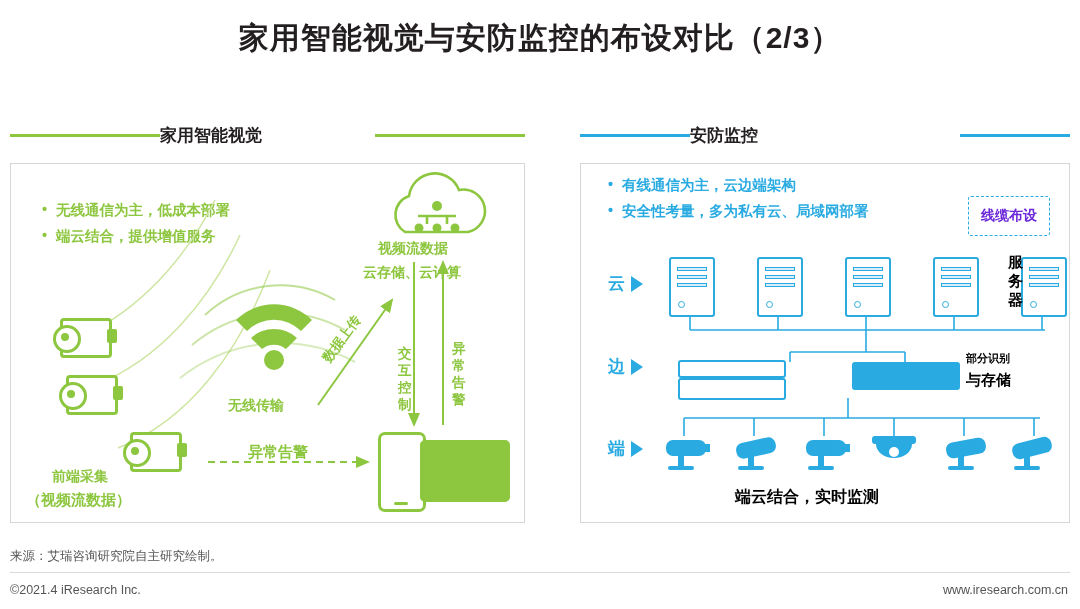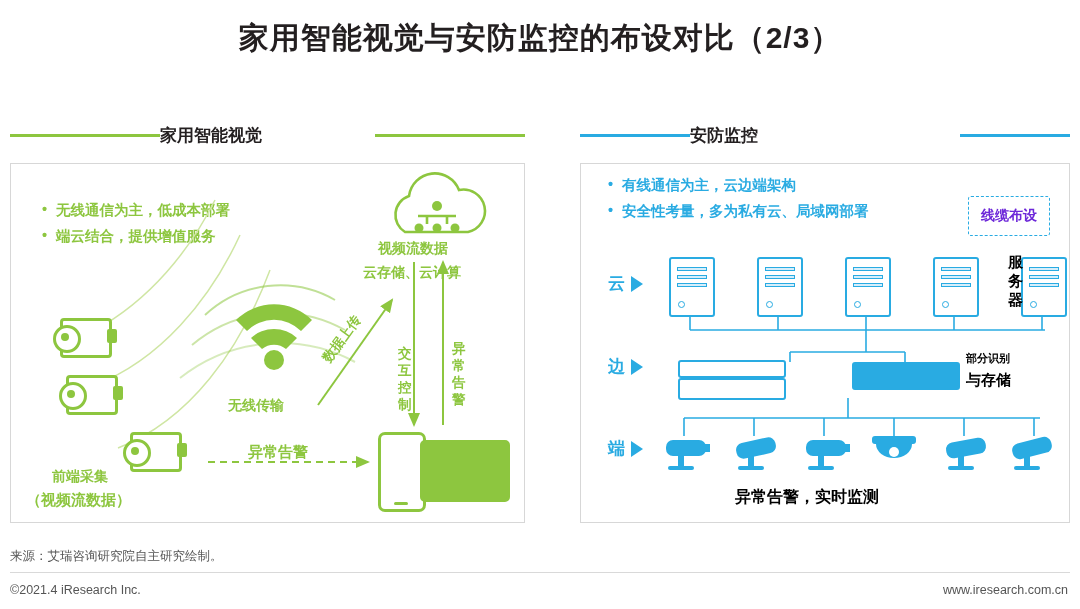--- a/index.html
+++ b/index.html
@@ -328,18 +328,18 @@
   <span class="tri"></span>
 </div>
 <div class="row-label" style="left:608px;top:437px;">
   <span>端</span>
   <span class="tri"></span>
 </div>
 
 <div class="lbl b" style="left:1008px;top:252px;font-size:15px;width:18px;line-height:19px;">服务器</div>
 <div class="lbl b" style="left:966px;top:348px;font-size:11px;">部分识别</div>
 <div class="lbl b" style="left:966px;top:370px;font-size:15px;">与存储</div>
-<div class="lbl b" style="left:735px;top:487px;font-size:16px;">异常告警，实时监测</div>
+<div class="lbl b" style="left:735px;top:487px;font-size:16px;">端云结合，实时监测</div>
 
 <div class="footer-src">来源：艾瑞咨询研究院自主研究绘制。</div>
 <div class="divider"></div>
 <div class="copy">©2021.4 iResearch Inc.</div>
 <div class="site">www.iresearch.com.cn</div>
 
 </body></html>

